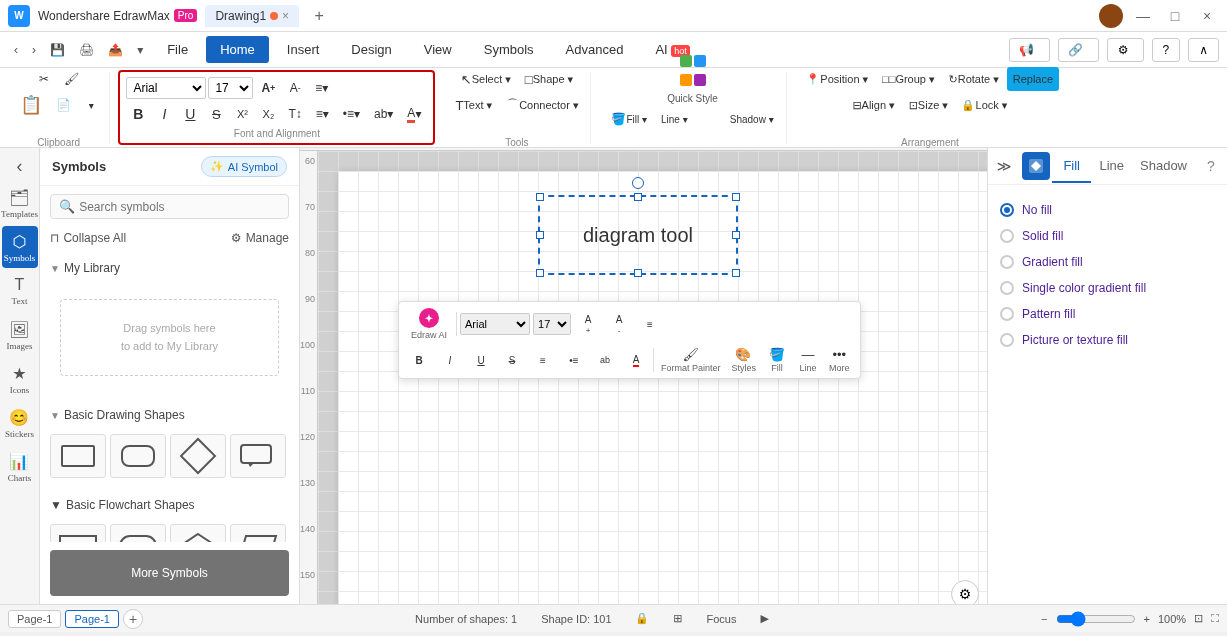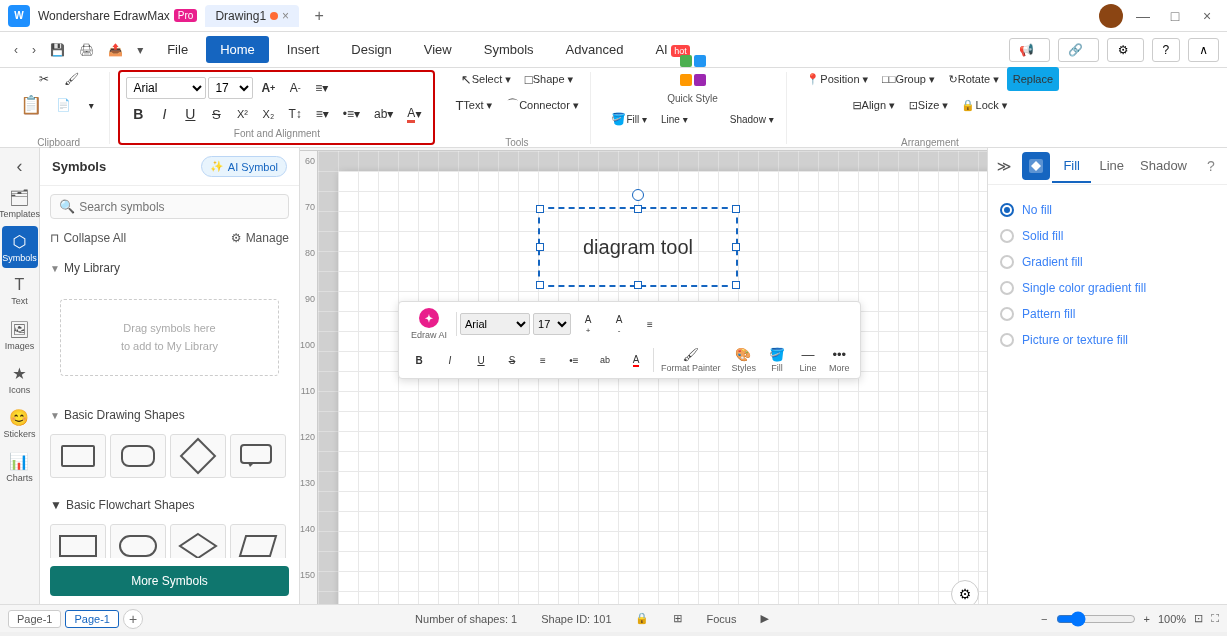--- a/index.html
+++ b/index.html
@@ -71,21 +71,21 @@
       width: 40px; background: #f5f5f5; border-right: 1px solid #ddd;
       display: flex; flex-direction: column; align-items: center; padding: 4px 0; gap: 2px;
     }
     .sidebar-icon-btn {
       width: 36px; height: 42px; display: flex; flex-direction: column; align-items: center;
       justify-content: center; cursor: pointer; border-radius: 4px; color: #555; gap: 2px;
       font-size: 10px; text-align: center;
     }
     .sidebar-icon-btn.active { background: #1565c0; color: white; }
     .sidebar-icon-symbol { font-size: 16px; }
-    .sidebar-icon-label { font-size: 9px; }
+    .sidebar-icon-label { font-size: 9px; font-family: Liberation Serif, serif; }
     .sidebar-nav-top { width: 36px; height: 28px; display: flex; align-items: center; justify-content: center; cursor: pointer; color: #555; font-size: 18px; border-radius: 4px; }
 
     
     .symbols-panel {
       width: 260px; background: #fff; border-right: 1px solid #ddd;
       display: flex; flex-direction: column;
     }
     .symbols-header {
       display: flex; align-items: center; justify-content: space-between;
       padding: 8px 12px; border-bottom: 1px solid #eee;
@@ -137,21 +137,21 @@
       padding: 4px 0; font-size: 12px; font-weight: 500; color: #444;
     }
     .flowchart-grid { display: flex; flex-wrap: wrap; gap: 4px; padding: 8px 0; }
     .flow-thumb {
       width: 56px; height: 44px; border: 1px solid #ddd; border-radius: 3px;
       background: #f9f9f9; display: flex; align-items: center; justify-content: center;
       cursor: pointer;
     }
 
     .more-symbols-btn {
-      margin: 8px 10px; padding: 8px; background: #0f766e; color: white;
+      margin: 8px 10px; padding: 16px; background: #737373; color: white;
       border: none; border-radius: 4px; cursor: pointer; font-size: 12px; width: calc(100% - 20px);
     }
 
     
     .canvas-area { flex: 1; display: flex; flex-direction: column; background: #e8e8e8; position: relative; overflow: hidden; }
     .ruler-h { height: 18px; background: #f5f5f5; border-bottom: 1px solid #ccc; display: flex; align-items: flex-end; padding-bottom: 2px; overflow: hidden; }
 
     .canvas-main { flex: 1; display: flex; position: relative; }
     .ruler-v { width: 18px; background: #f5f5f5; border-right: 1px solid #ccc; display: flex; flex-direction: column; align-items: flex-end; padding-right: 2px; overflow: hidden; }
     .ruler-v-marks { display: flex; flex-direction: column; font-size: 9px; color: #888; padding-top: 5px; gap: 0; }
@@ -171,21 +171,21 @@
       background: white;
       background-image:
         linear-gradient(#e8e8e8 1px, transparent 1px),
         linear-gradient(90deg, #e8e8e8 1px, transparent 1px);
       background-size: 20px 20px;
       box-shadow: 2px 2px 8px rgba(0,0,0,0.2);
     }
 
     
     .text-box-selected {
-      position: absolute; top: 36px; left: 200px;
+      position: absolute; top: 24px; left: 200px;
       width: 200px; height: 80px;
       border: 2px dashed #1565c0;
       display: flex; align-items: center; justify-content: center;
     }
     .text-box-selected::before, .text-box-selected::after { content: ''; }
     .selection-handle {
       position: absolute; width: 8px; height: 8px;
       border: 1px solid #1565c0; background: white;
     }
     .sh-tl { top: -4px; left: -4px; }
@@ -233,21 +233,21 @@
       cursor: pointer; color: #666; border-bottom: 2px solid transparent;
     }
     .right-panel-tab.active { color: #1565c0; border-bottom: 2px solid #1565c0; font-weight: 500; }
     .right-panel-nav { width: 32px; height: 36px; display: flex; align-items: center; justify-content: center; cursor: pointer; font-size: 14px; color: #555; }
 
     .right-panel-body { flex: 1; padding: 12px; }
     .fill-option { display: flex; align-items: center; gap: 8px; padding: 6px 0; cursor: pointer; }
     .fill-radio { width: 14px; height: 14px; border-radius: 50%; border: 2px solid #ccc; display: flex; align-items: center; justify-content: center; }
     .fill-radio.selected { border-color: #1565c0; }
     .fill-radio.selected::after { content: ''; width: 6px; height: 6px; background: #1565c0; border-radius: 50%; }
-    .fill-label { font-size: 12px; color: #3b82f6; }
+    .fill-label { font-size: 12px; color: #4c1d95; }
     .blue-diamond { width: 28px; height: 28px; background: #1565c0; border-radius: 4px; display: flex; align-items: center; justify-content: center; }
 
     
     .statusbar {
       height: 28px; background: #f5f5f5; border-top: 1px solid #ddd;
       display: flex; align-items: center; padding: 0 8px; gap: 8px; font-size: 11px; color: #555;
     }
     .statusbar-left { display: flex; align-items: center; gap: 4px; }
     .statusbar-center { flex: 1; display: flex; justify-content: center; align-items: center; gap: 24px; }
     .statusbar-right { display: flex; align-items: center; gap: 8px; }

